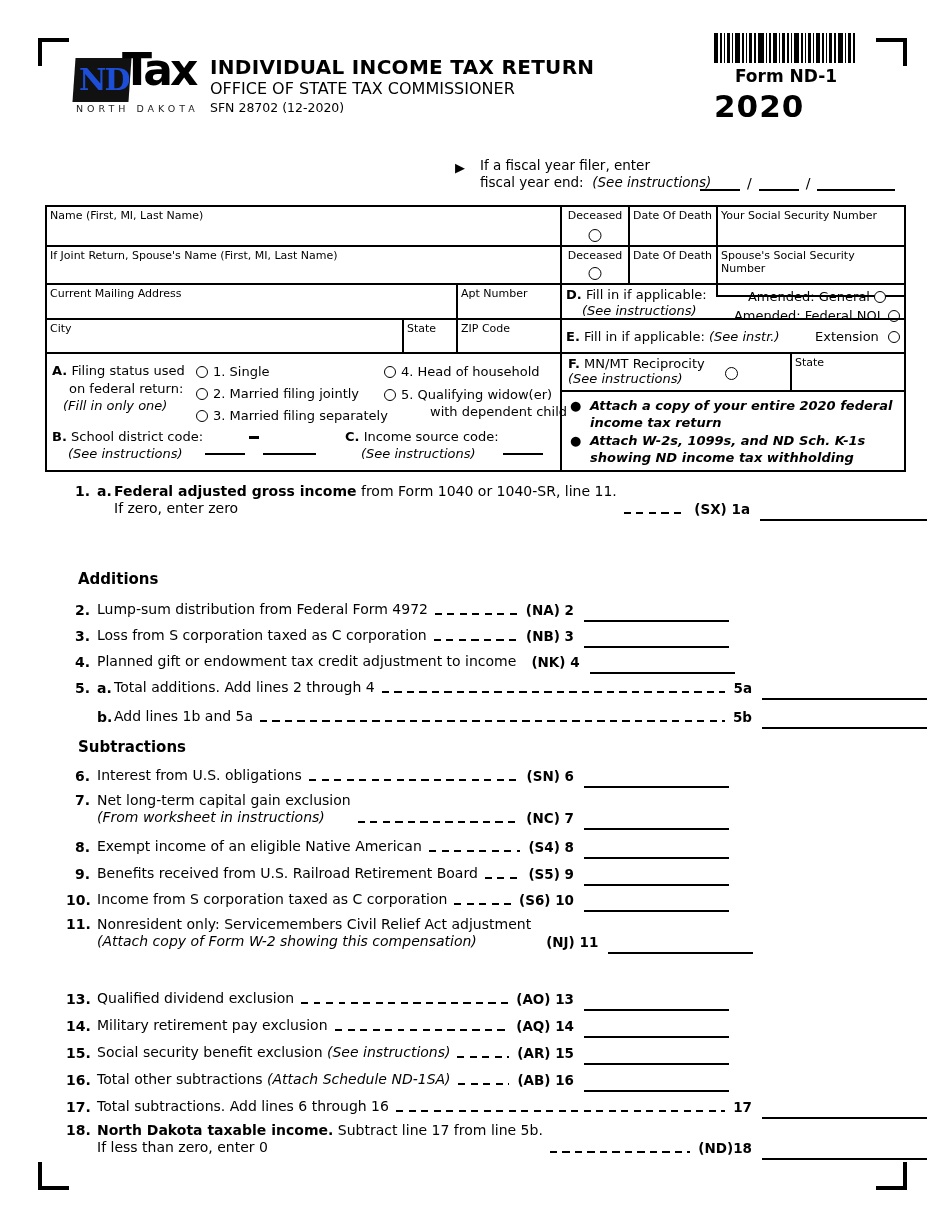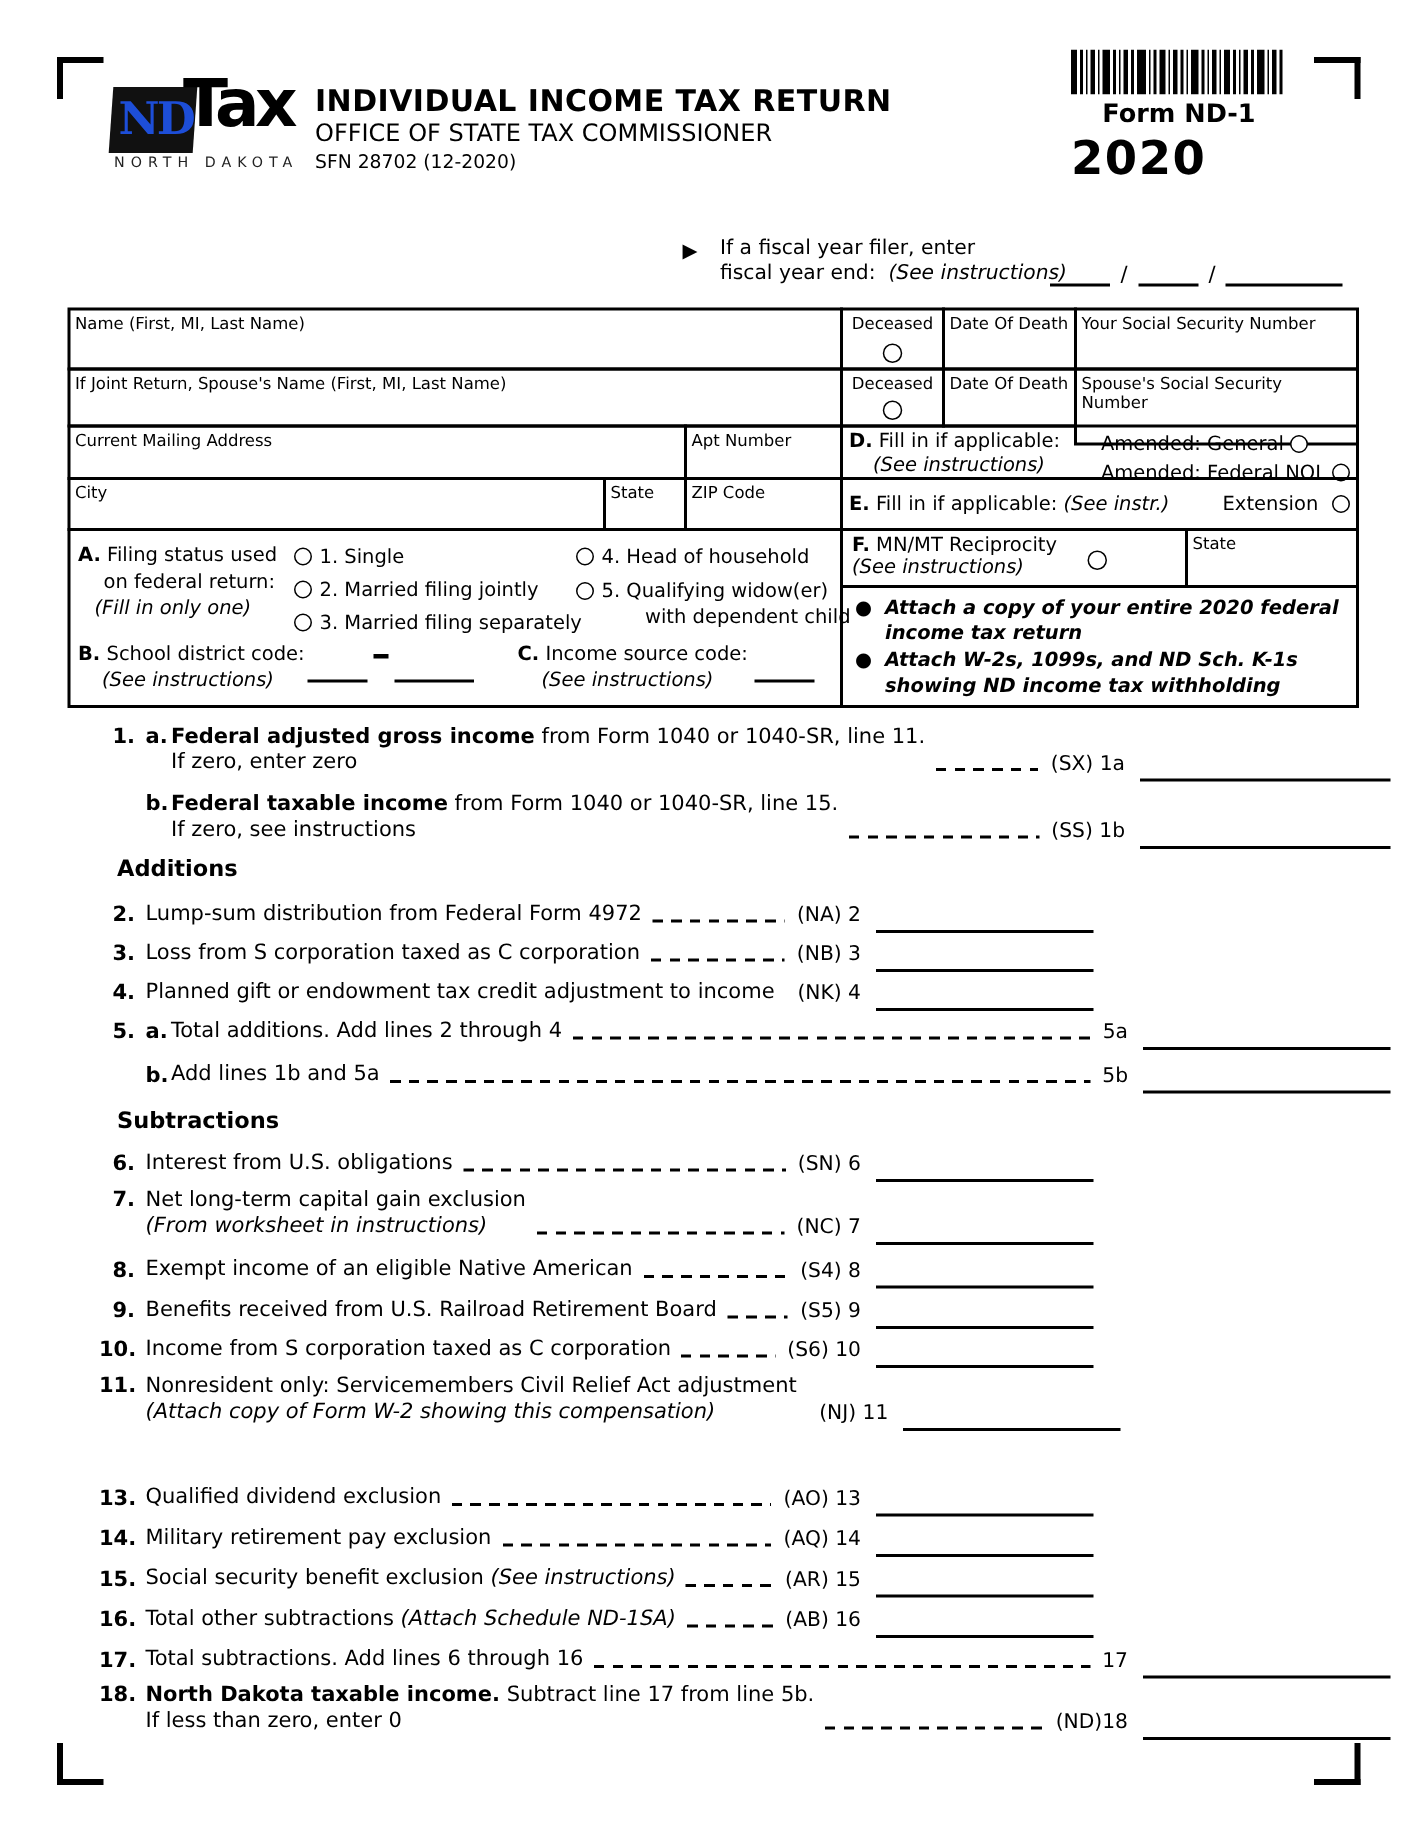--- a/index.html
+++ b/index.html
@@ -44,21 +44,21 @@
   .fy-sep { margin:0 7px; }
 
   
   .cell { position:absolute; border:2px solid #000; font-size:11px; padding:2px 3px; }
   .cell .lab { font-size:11px; }
   .circle { display:inline-block; width:13px; height:13px; border:1.8px solid #000; border-radius:50%; background:#fff; }
   .cell .cc { position:absolute; left:50%; transform:translateX(-50%); bottom:3px; }
 
   .mid { font-size:13px; }
   .dcell-row { display:flex; justify-content:space-between; align-items:flex-start; padding:2px 4px; }
-  .amd { text-align:left; line-height:19px; font-size:13px; }
+  .amd { text-align:center; line-height:19px; font-size:13px; }
   .amd .circle { vertical-align:-2px; margin-left:4px; width:12px; height:12px; }
 
   
   .fs-item { position:absolute; font-size:13px; white-space:nowrap; }
   .fs-item .circle { width:12px; height:12px; vertical-align:-2px; margin-right:5px; }
   .blank { display:inline-block; border-bottom:2px solid #000; height:12px; }
 
   .attach { position:absolute; font-size:13px; font-weight:bold; line-height:16.5px; }
   .attach .bullet { position:absolute; left:8px; font-size:13px; }
   .attach .at-txt { margin-left:28px;font-style:italic; }
@@ -67,21 +67,21 @@
   .row { position:absolute; display:flex; align-items:flex-end; font-size:14px;margin-left:22px; }
   .lnum { display:inline-block; width:24px; text-align:right; margin-right:7px; font-weight:bold; flex-shrink:0; }
   .lsub { display:inline-block; width:17px; font-weight:bold; flex-shrink:0; }
   .lblock { flex-shrink:0; line-height:17px; }
   .ind { padding-left:31px; }
   .ind2 { padding-left:48px; }
   .leader { flex:1 1 auto; height:12px; margin:0 5px 1px 7px;
             background-image:repeating-linear-gradient(to right,#000 0 7px,transparent 7px 12.5px);
             background-size:100% 2px; background-repeat:no-repeat; background-position:left bottom 2px; }
   .leader.off { background:none; }
-  .code { font-weight:normal; white-space:nowrap; flex-shrink:0; font-size:13.5px; margin-left:3px; }
+  .code { font-weight:bold; white-space:nowrap; flex-shrink:0; font-size:13.5px; margin-left:3px; }
   .amt { border-bottom:2.2px solid #000; height:16px; margin:0 0 -4px 10px; flex-shrink:0; }
   .amt.w1 { width:167px; }
   .amt.w2 { width:145px; }
   .heading { position:absolute; font-weight:bold; font-size:15px; }
 </style>
 </head>
 <body>
 
 <div class="page">
 
@@ -307,31 +307,20 @@
       <div>
         <span class="lnum">1.</span><span class="lsub">a.</span><span class="b">Federal adjusted gross income</span><span> from Form 1040 or 1040-SR, line 11.</span>
       </div>
       <div class="ind2">If zero, enter zero</div>
     </div>
     <div class="leader"></div>
     <span class="code">(SX) 1a</span>
     <span class="amt w1"></span>
   </div>
 
-  <div class="row" style="left:44px;top:528px;width:861px">
-    <div class="lblock" style="padding-left:31px">
-      <div>
-        <span class="lsub">b.</span><span class="b">Federal taxable income</span><span> from Form 1040 or 1040-SR, line 15.</span>
-      </div>
-      <div style="padding-left:17px">If zero, see instructions</div>
-    </div>
-    <div class="leader"></div>
-    <span class="code">(SS) 1b</span>
-    <span class="amt w1"></span>
-  </div>
 
   <div class="heading" style="left:78px;top:570px">Additions</div>
 
   <div class="row" style="left:44px;top:601px;width:663px">
     <span class="lnum">2.</span>
     <div class="lblock">Lump-sum distribution from Federal Form 4972</div>
     <div class="leader"></div>
     <span class="code">(NA) 2</span>
     <span class="amt w2"></span>
   </div>

